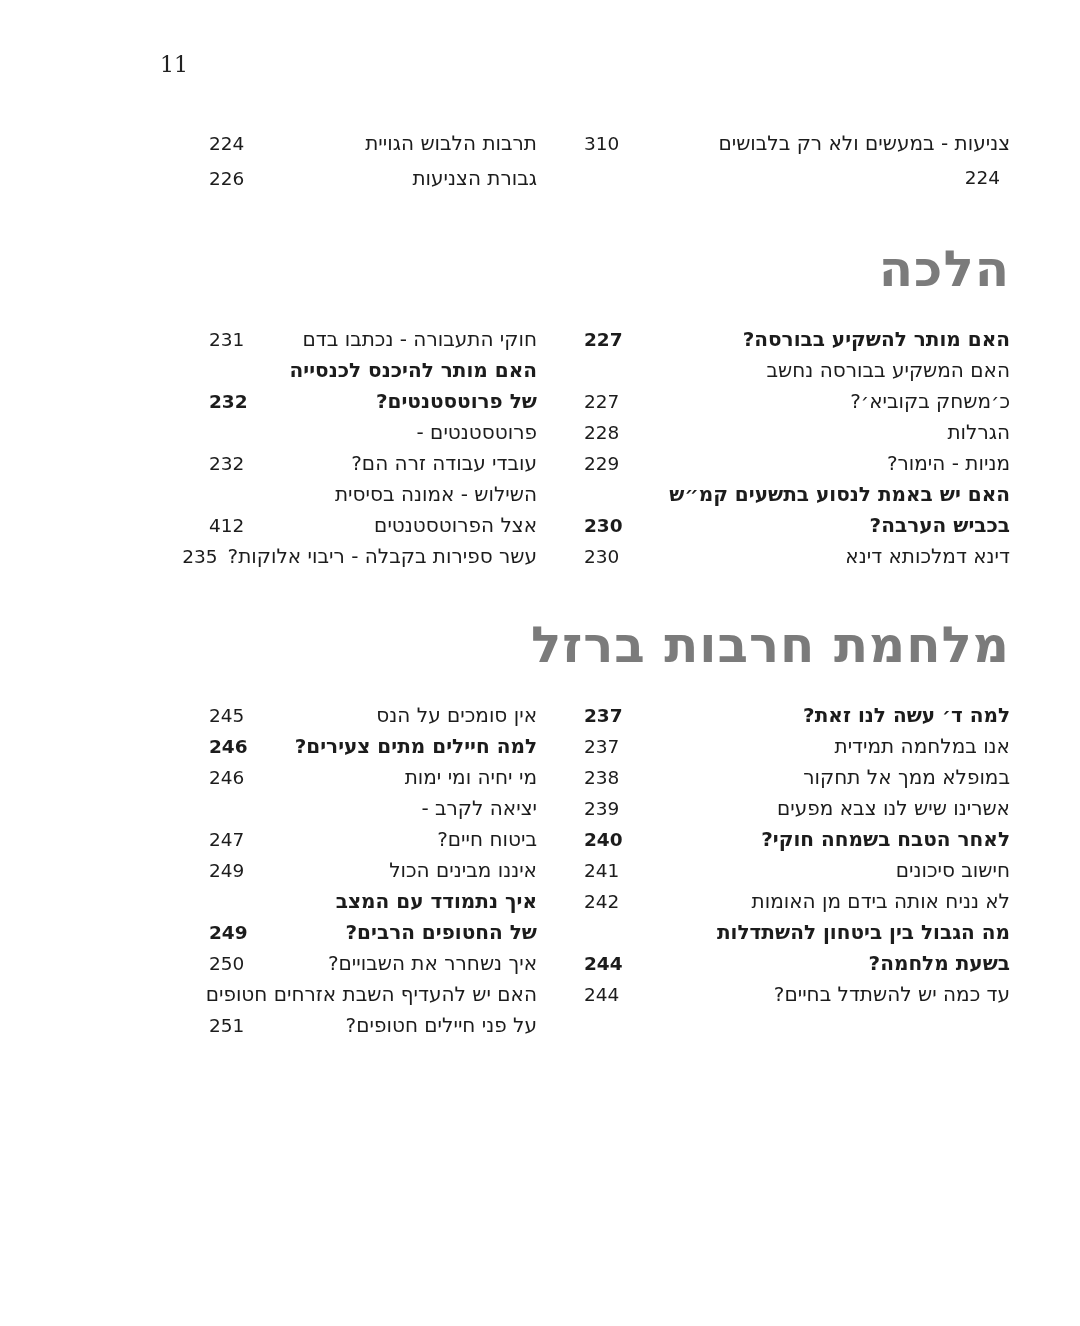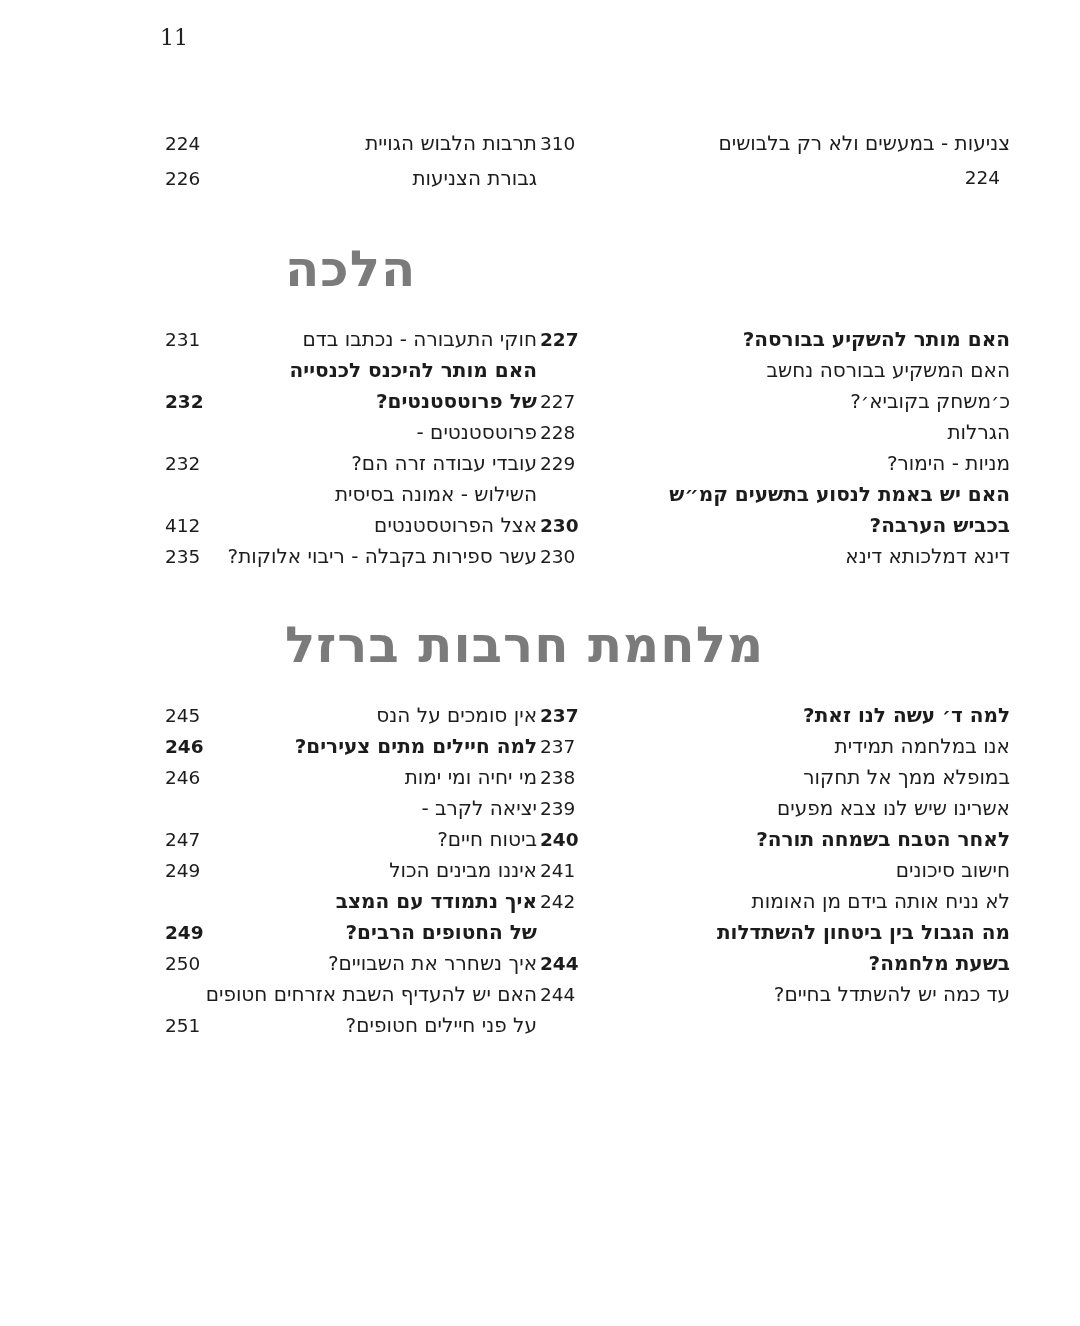--- a/index.html
+++ b/index.html
@@ -11,38 +11,38 @@
   body {
     width: 1080px; height: 1326px;
     background: var(--bg-color);
     font-family: "DejaVu Sans", "Liberation Sans", sans-serif;
     color: var(--text-color);
     position: relative;
     overflow: hidden;
   }
   .page-number {
     position: absolute;
-    top: 25px; left: 160px;
+    top: 52px; left: 160px;
     font-family: "DejaVu Serif", "Liberation Serif", serif;
     font-size: 22px;
     color: #222222;
   }
   .toc {
     position: absolute;
     top: 126px; left: 165px;
     width: 845px;
     direction: rtl;
   }
   .section-heading {
     font-family: "DejaVu Serif", "DejaVu Sans", serif;
     font-weight: bold;
     font-size: 50px;
     line-height: 62px;
     color: var(--heading-color);
-    text-align: left;
+    text-align: right;
     padding-left: 120px;      
     margin: 42px 0 24px 0;
     letter-spacing: 1px;
   }
   .columns {
     display: flex;
     justify-content: space-between;
   }
   .col { display: block; }
   .col-right { width: 470px; }
@@ -55,20 +55,21 @@
     font-size: 20px;
     white-space: nowrap;
   }
   .columns.top-section .row { line-height: 34px; }
   .row .title { text-align: center; }
   .row .num {
     font-size: 18.5px;
     text-align: left;
     direction: ltr;
     padding-right: 10px;
+    margin-left: 44px;
   }
   .row.bold { font-weight: bold; }
 </style>
 </head>
 <body>
 
 <div class="page-number">11</div>
 
 <div class="toc" id="toc">
     <div class="columns top-section">
@@ -176,21 +177,21 @@
         </div>
         <div class="row">
           <span class="title">במופלא ממך אל תחקור</span>
           <span class="num">238</span>
         </div>
         <div class="row">
           <span class="title">אשרינו שיש לנו צבא מפעים</span>
           <span class="num">239</span>
         </div>
         <div class="row bold">
-          <span class="title">לאחר הטבח בשמחה תורה?</span>
+          <span class="title">לאחר הטבח בשמחה חוקי?</span>
           <span class="num">240</span>
         </div>
         <div class="row">
           <span class="title">חישוב סיכונים</span>
           <span class="num">241</span>
         </div>
         <div class="row">
           <span class="title">לא נניח אותה בידם מן האומות</span>
           <span class="num">242</span>
         </div>

